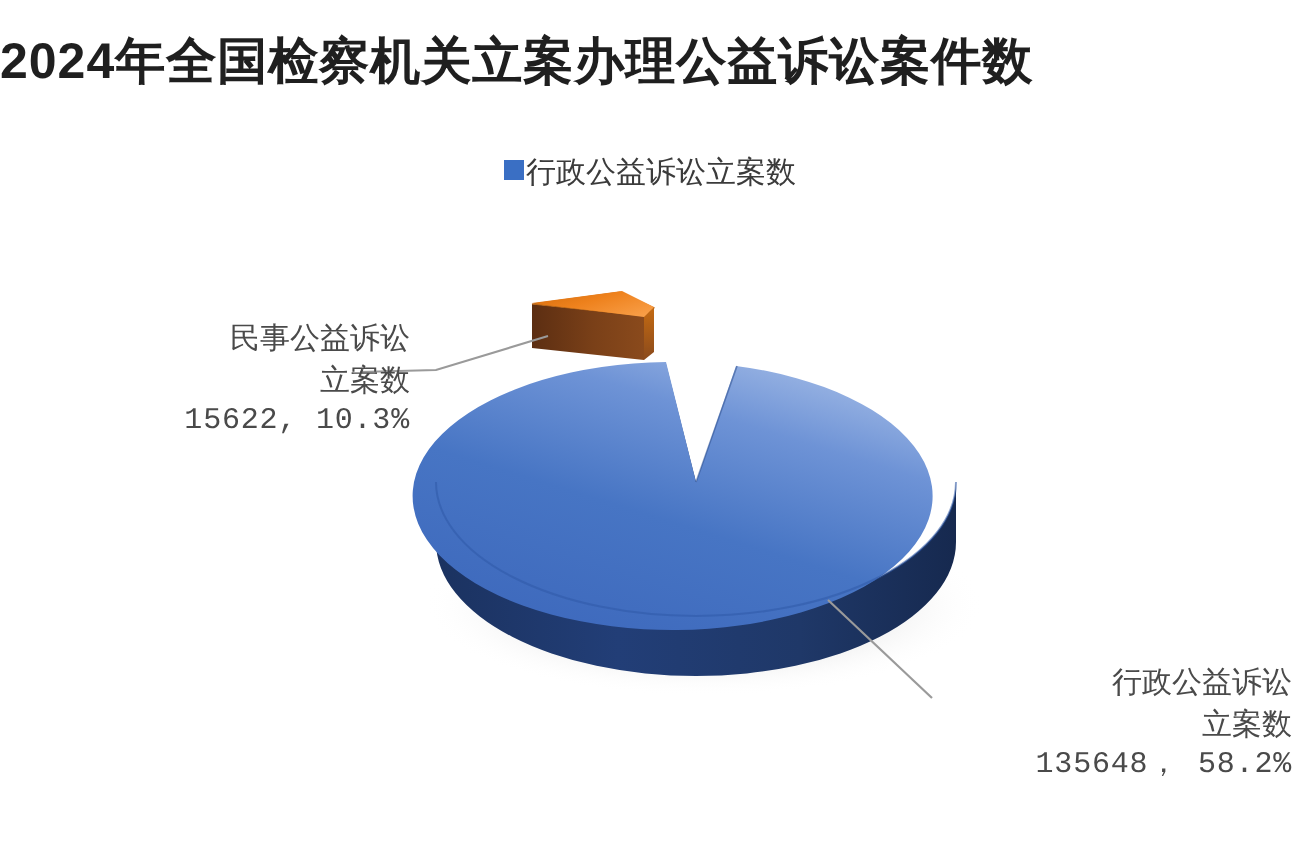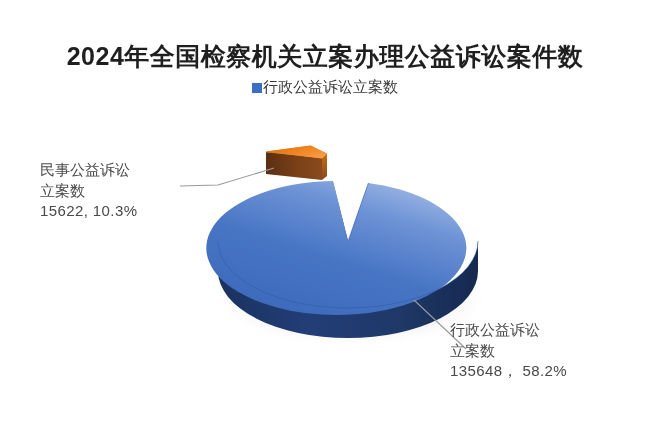--- a/index.html
+++ b/index.html
@@ -15,44 +15,41 @@
     overflow: hidden;
     font-family: "Liberation Sans", sans-serif;
   }
 
   
   #chart-title {
     position: absolute;
     left: 0;
     top: 14px;
     width: 650px;
-    text-align: center;
     font-family: "Liberation Sans", sans-serif;
     font-size: 25px;
     font-weight: bold;
     color: #1f1f1f;
     letter-spacing: 0.5px;
     white-space: nowrap;
-    margin-top: 26px;
   }
 
   
   #legend {
     position: absolute;
     left: 0;
     top: 80px;
     width: 650px;
     display: flex;
     justify-content: center;
     align-items: center;
     gap: 34px;
   }
   .legend-item {
     display: flex;
-    align-items: center;
     gap: 1px;
     white-space: nowrap;
   }
   .legend-swatch {
     width: 10px;
     height: 10px;
     display: inline-block;
     flex: 0 0 auto;
   }
   .legend-label {
@@ -67,40 +64,40 @@
     position: absolute;
     left: 0;
     top: 0;
     width: 650px;
     height: 424px;
   }
 
   
   .callout {
     position: absolute;
-    text-align: left;
+    text-align: right;
     font-family: "Liberation Serif", serif;
     color: #4a4a4a;
     line-height: 1.38;
     white-space: nowrap;
   }
   #callout-civil {
     left: 40px;
     top: 160px;
     width: 165px;
     font-size: 15px;
   }
   #callout-admin {
     left: 450px;
-    top: 320px;
+    top: 332px;
     width: 196px;
     font-size: 15px;
   }
   .callout .cl-value {
-    font-family: Liberation Sans, sans-serif;
+    font-family: Liberation Mono, monospace;
     font-size: 15px;
     letter-spacing: 0.4px;
     color: #4a4a4a;
   }
 </style>
 </head>
 <body>
 
 <div id="root">
 

